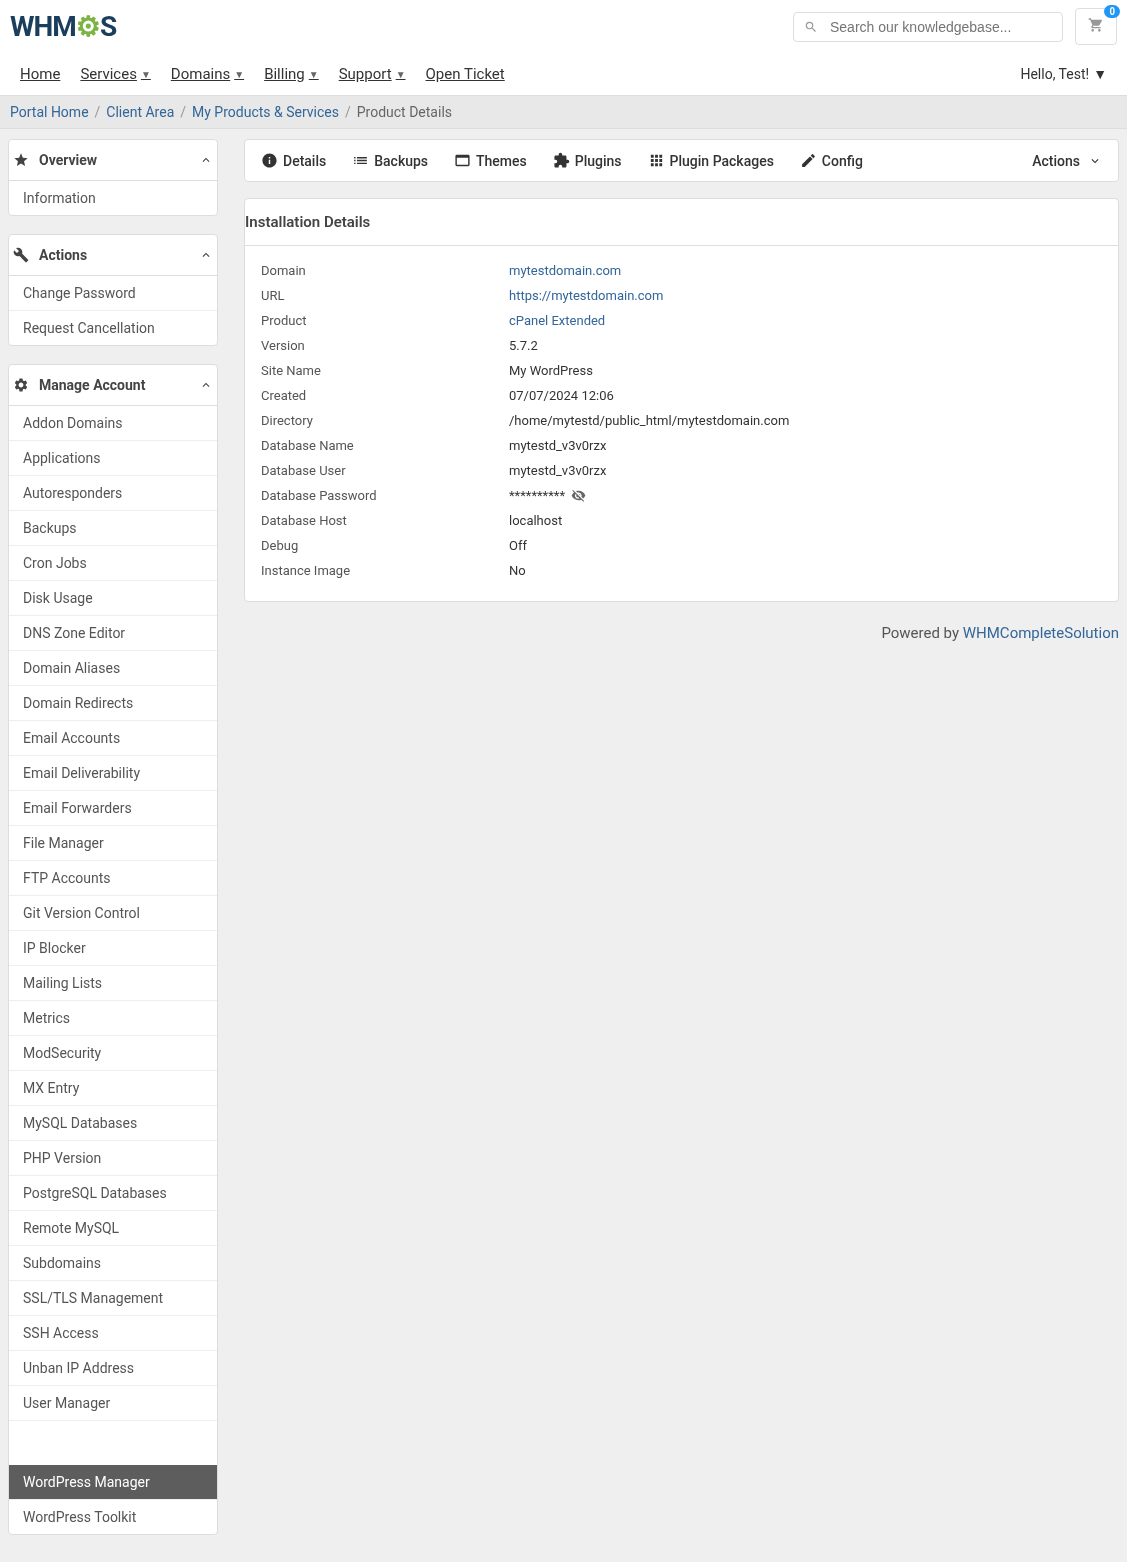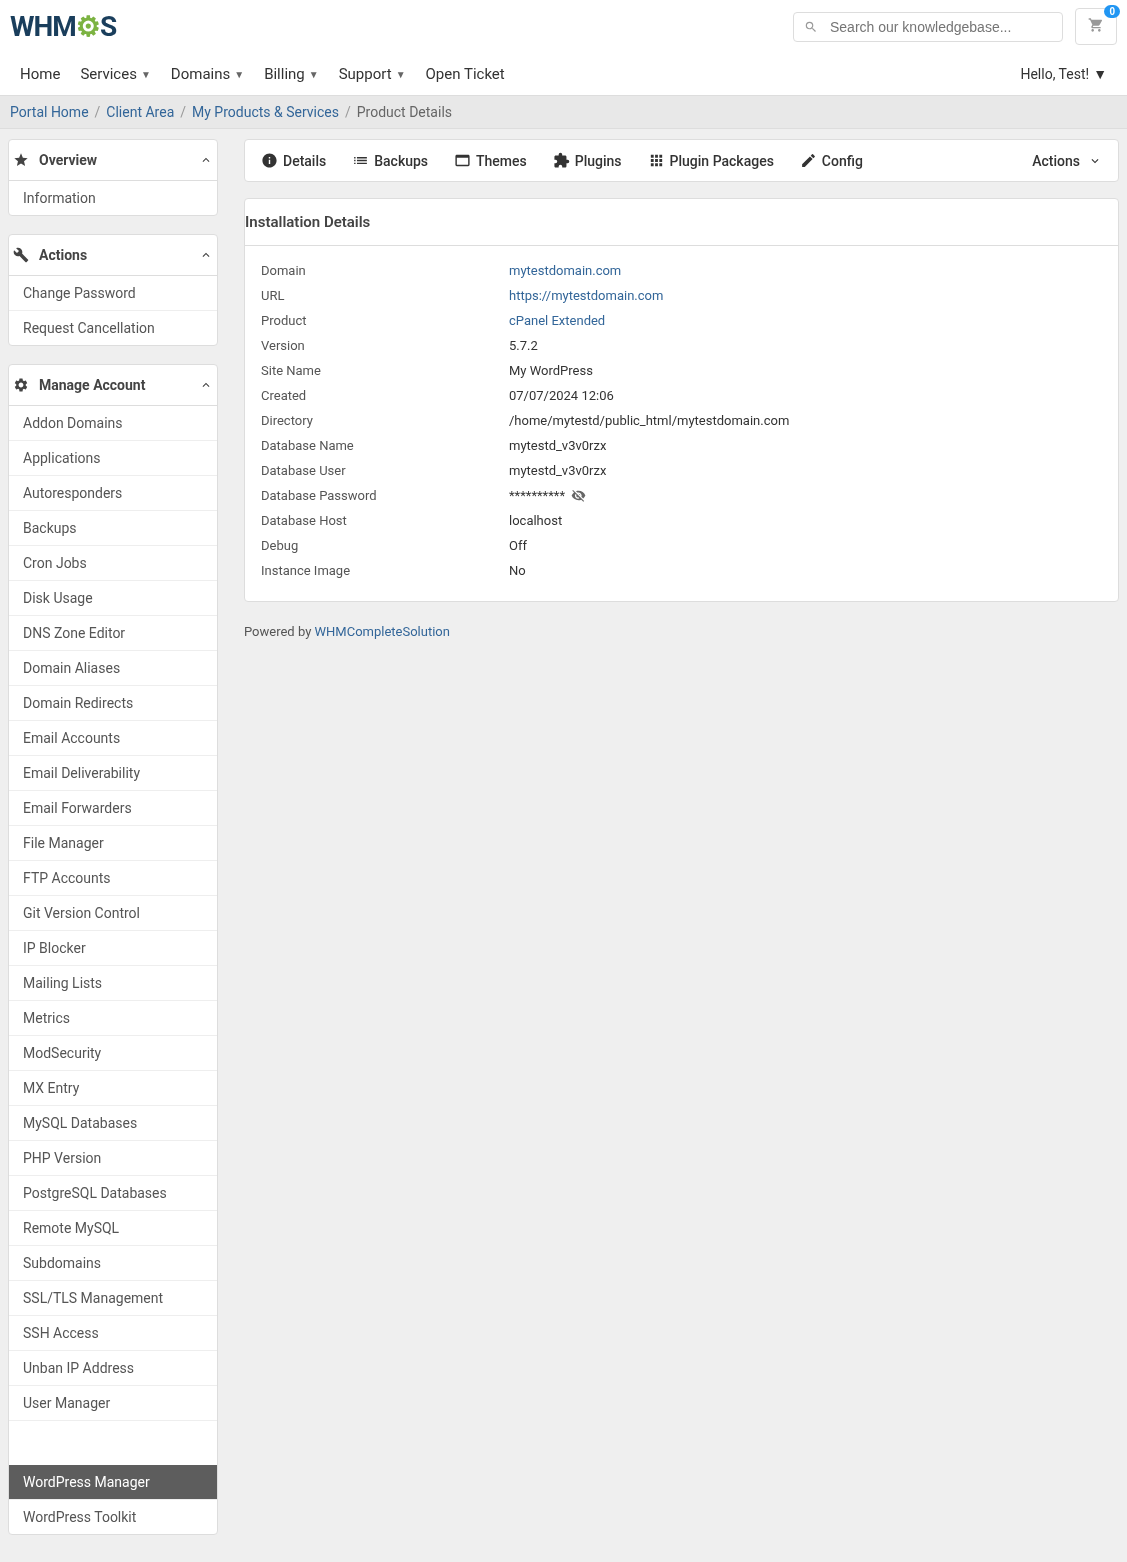--- a/index.html
+++ b/index.html
@@ -10,21 +10,21 @@
     .logo .gear { color: #7cb342; }
     .header-right { display: flex; align-items: center; gap: 12px; }
     .search-box { display: flex; align-items: center; border: 1px solid #ddd; border-radius: 4px; padding: 6px 10px; width: 270px; }
     .search-box svg { fill: #999; margin-right: 12px; }
     .search-box input { border: none; outline: none; flex: 1; font-size: 14px; color: #666; }
     .cart-btn { border: 1px solid #ddd; border-radius: 4px; padding: 8px 12px; position: relative; background: #fff; cursor: pointer; }
     .cart-btn svg { fill: #999; }
     .cart-badge { position: absolute; top: -4px; right: -4px; background: #2196f3; color: #fff; font-size: 10px; border-radius: 8px; padding: 1px 5px; font-weight: bold; }
     
     .nav-bar { background: #fff; border-bottom: 1px solid #ddd; padding: 0 10px; display: flex; justify-content: space-between; align-items: center; }
-    .nav-left { display: flex; }
+    .nav-left { display: flex; text-decoration: underline; }
     .nav-item { padding: 12px 10px; color: #333; cursor: pointer; display: flex; align-items: center; gap: 4px; font-size: 15px; }
     .nav-item .caret { font-size: 10px; color: #666; }
     .nav-right { padding: 12px 10px; display: flex; align-items: center; gap: 4px; }
     
     .breadcrumb { background: #e8e8e8; padding: 8px 10px; font-size: 14px; border-bottom: 1px solid #ddd; }
     .breadcrumb a { color: #336699; text-decoration: none; }
     .breadcrumb .sep { color: #999; margin: 0 6px; }
     .breadcrumb .current { color: #666; }
     
     .main-wrap { display: flex; padding: 10px 8px; gap: 26px; align-items: flex-start; }
@@ -48,21 +48,21 @@
     .card { background: #fff; border: 1px solid #ddd; border-radius: 4px; margin-bottom: 14px; }
     .card-header { padding: 14px 0; border-bottom: 1px solid #ddd; font-weight: 600; color: #444; font-size: 15px; }
     .card-body { padding: 12px 16px 18px; }
     .detail-row { display: flex; padding: 5px 0; font-size: 13px; }
     .detail-label { width: 248px; color: #555; }
     .detail-value { color: #333; }
     .detail-value.link { color: #336699; }
     .pw-row { display: flex; align-items: center; gap: 6px; }
     .eye-icon { fill: #666; cursor: pointer; }
     
-    .footer { text-align: left; padding: 8px 0 20px; color: #555; font-size: 13px; }
+    .footer { text-align: right; padding: 8px 0 20px; color: #555; font-size: 15px; }
     .footer a { color: #336699; text-decoration: none; }
   </style>
 </head>
 <body>
 
 <div class="top-header">
   <div class="logo">
     <span>WHM</span><span class="gear">⚙</span><span>S</span>
   </div>
   <div class="header-right">

